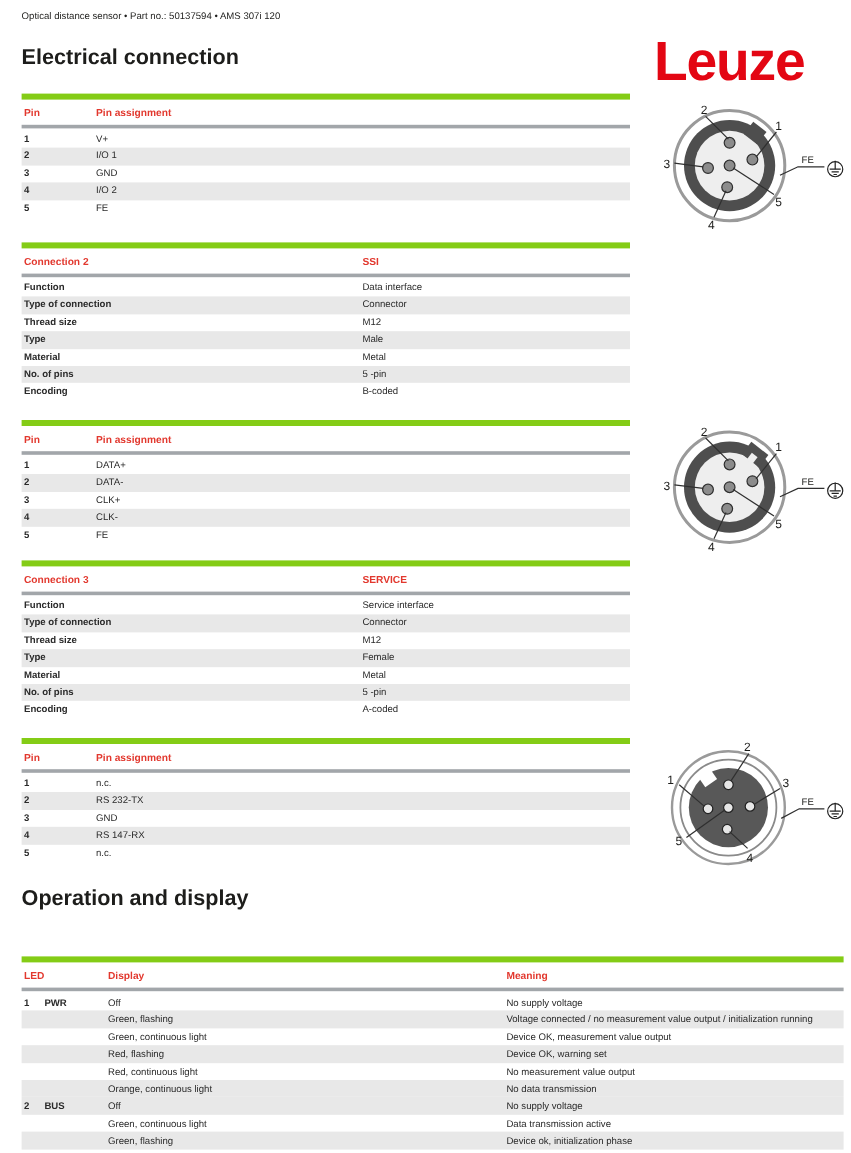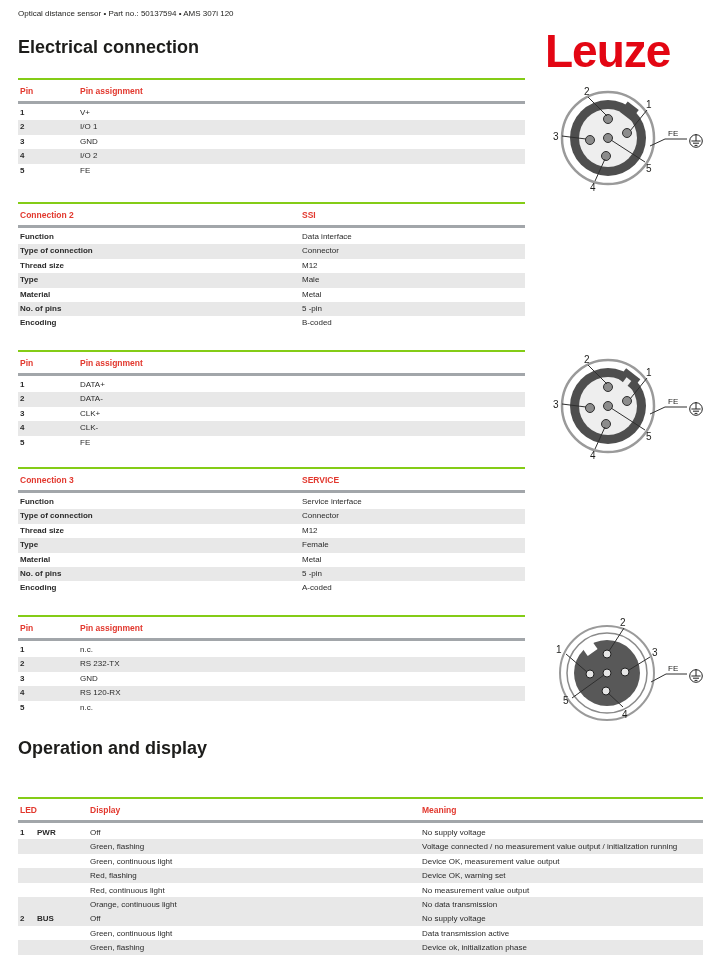--- a/index.html
+++ b/index.html
@@ -9,21 +9,21 @@
   }
   .abs{position:absolute;}
   
   .crumb{left:18px;top:9px;font-size:8px;color:#1d1d1b;white-space:nowrap;}
   .crumb .b{font-weight:normal;}
   
   .logo{left:545px;top:10px;font-size:46px;line-height:42px;font-weight:bold;color:#e30613;letter-spacing:-1px;margin-top:20px;}
   
   .h1{left:18px;font-size:18px;font-weight:bold;color:#1d1d1b;line-height:22px;}
   
-  .dtable{position:absolute;left:18px;border-top:2px solid #84cc16;}
+  .dtable{position:absolute;left:18px;border-top:5px solid #84cc16;}
   .w507{width:507px;}
   .w685{width:685px;margin-top:31px;}
   .thead{display:flex;font-weight:bold;font-size:8.5px;color:#e2382e;padding:6px 0 5px 0;}
   .rule{height:3px;background:#a2a6aa;margin-bottom:2px;}
   .trow{display:flex;height:14.4px;line-height:14.4px;font-size:8px;}
   .shaded{background:#e8e8e8;}
   
   .pt .c1{width:62px;padding-left:2px;font-weight:bold;box-sizing:border-box;}
   .pt .c2{flex:1;}
   .pt .hc1{width:62px;padding-left:2px;box-sizing:border-box;}
@@ -276,21 +276,21 @@
   <div class="trow shaded">
       <div class="c1">2</div>
       <div class="c2">RS 232-TX</div>
     </div>
   <div class="trow">
       <div class="c1">3</div>
       <div class="c2">GND</div>
     </div>
   <div class="trow shaded">
       <div class="c1">4</div>
-      <div class="c2">RS 120-RX</div>
+      <div class="c2">RS 147-RX</div>
     </div>
   <div class="trow">
       <div class="c1">5</div>
       <div class="c2">n.c.</div>
     </div>
 </div>
 
 <div class="conn" style="left:544px;top:612px;">
   <svg width="164" height="124" viewBox="0 0 164 124">
     <circle cx="63" cy="61" r="47" fill="#ffffff" stroke="#9a9a9a" stroke-width="2"></circle>

